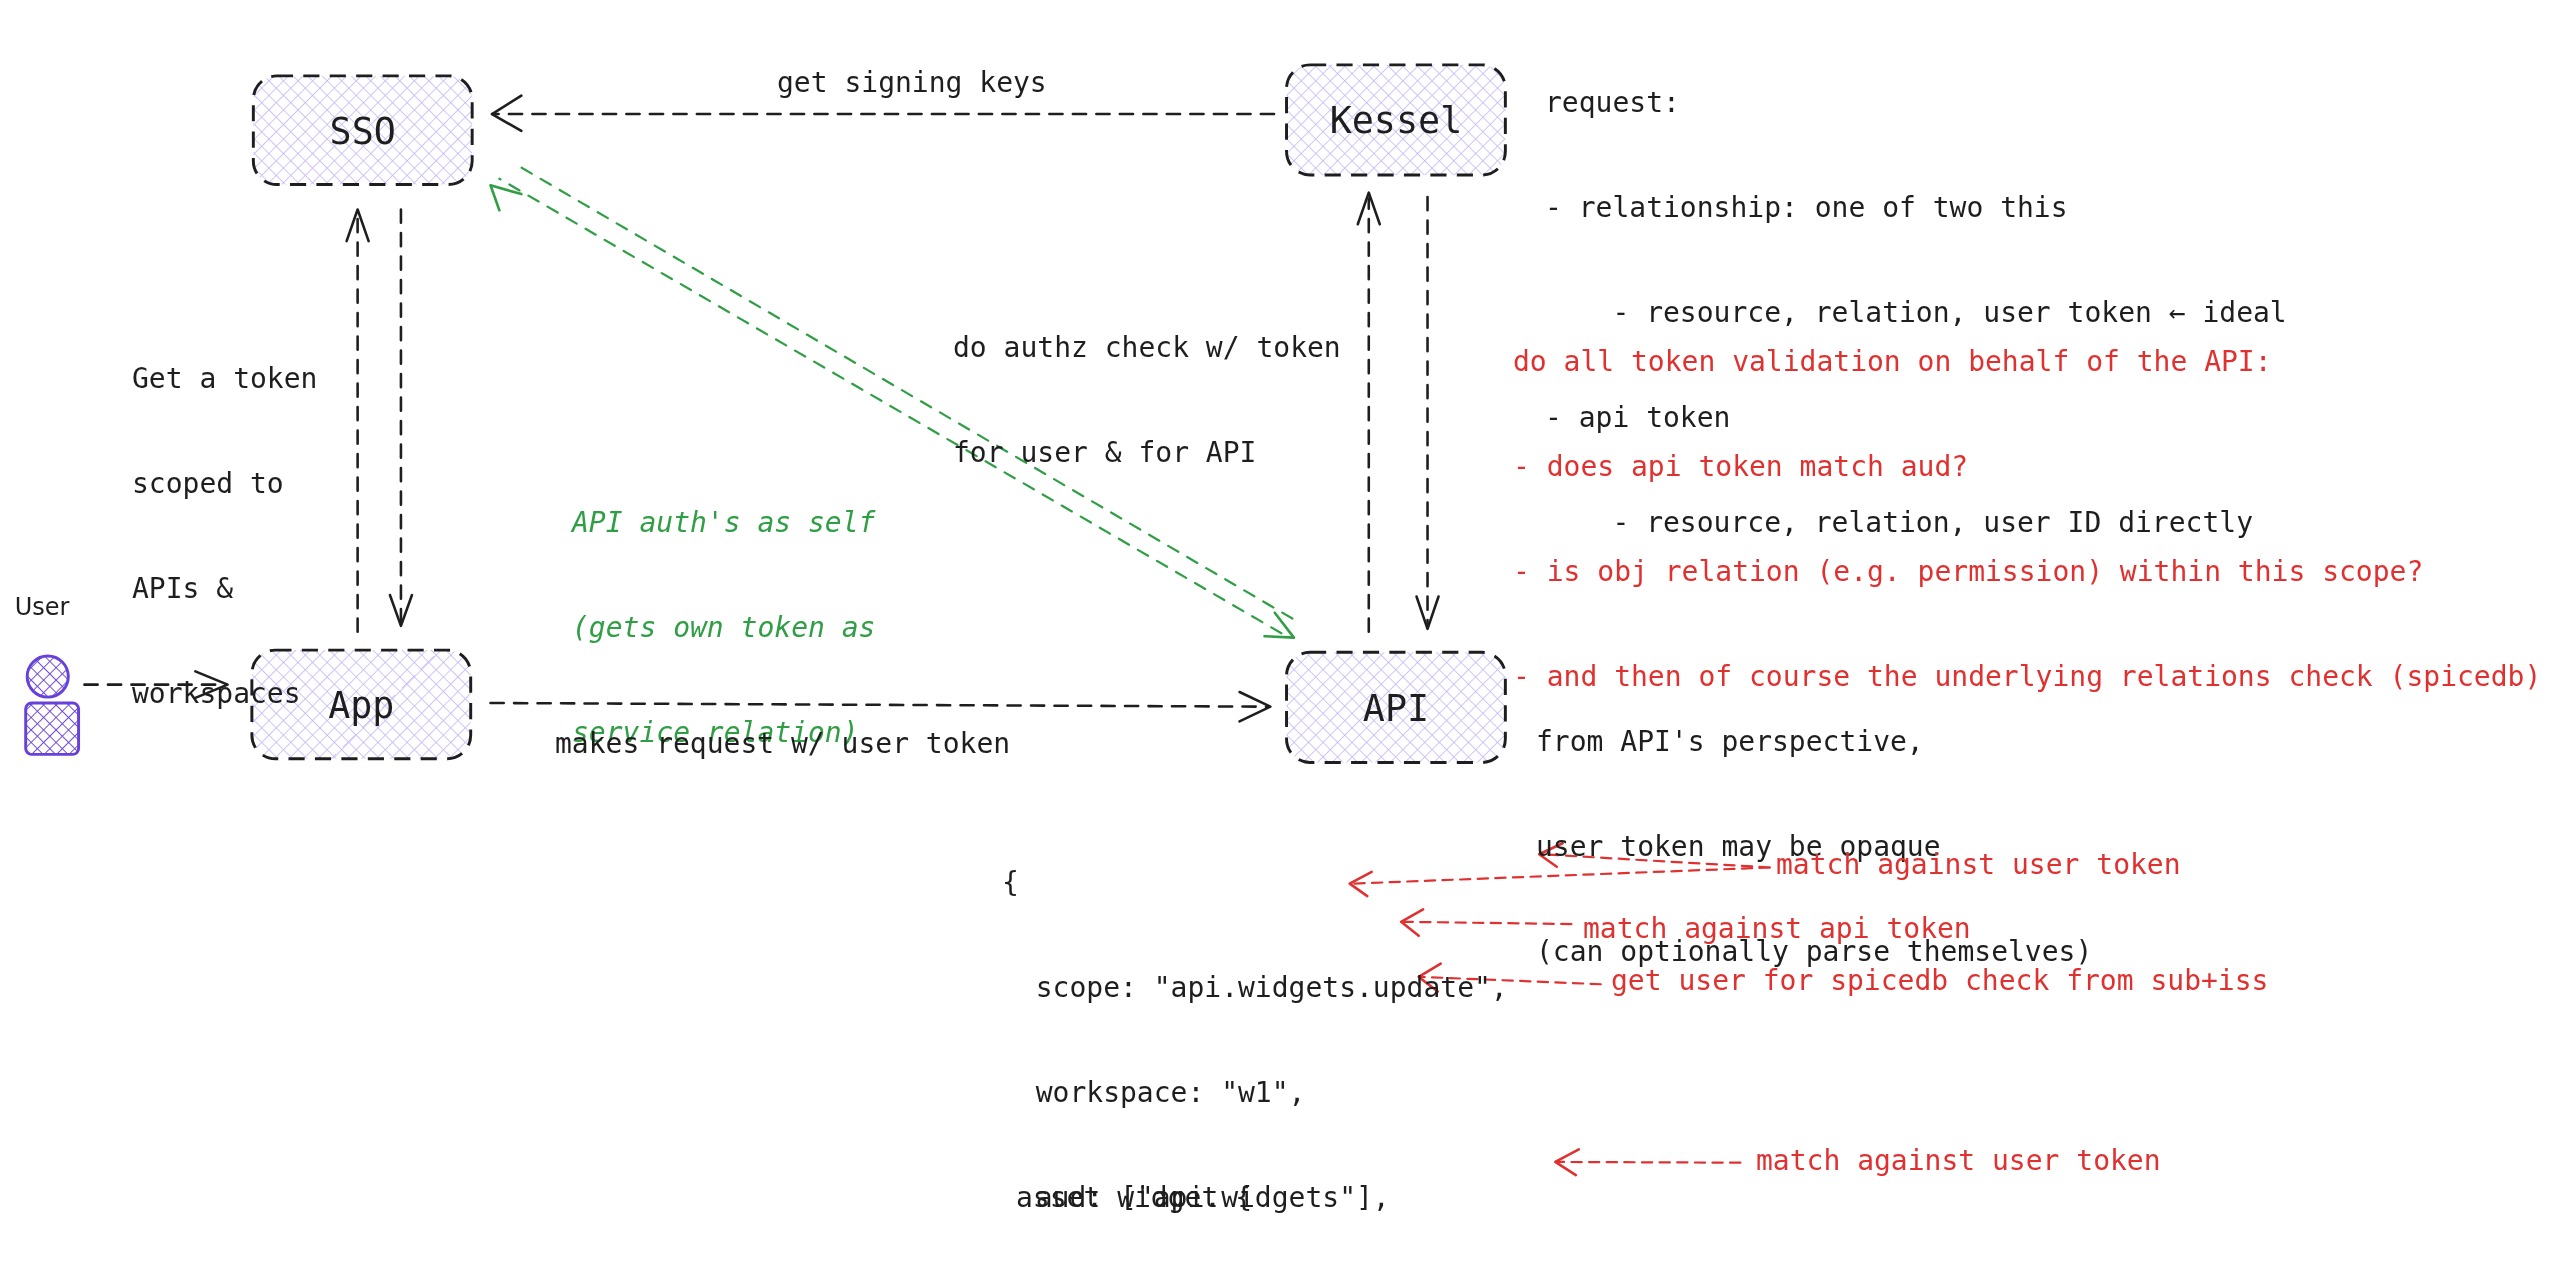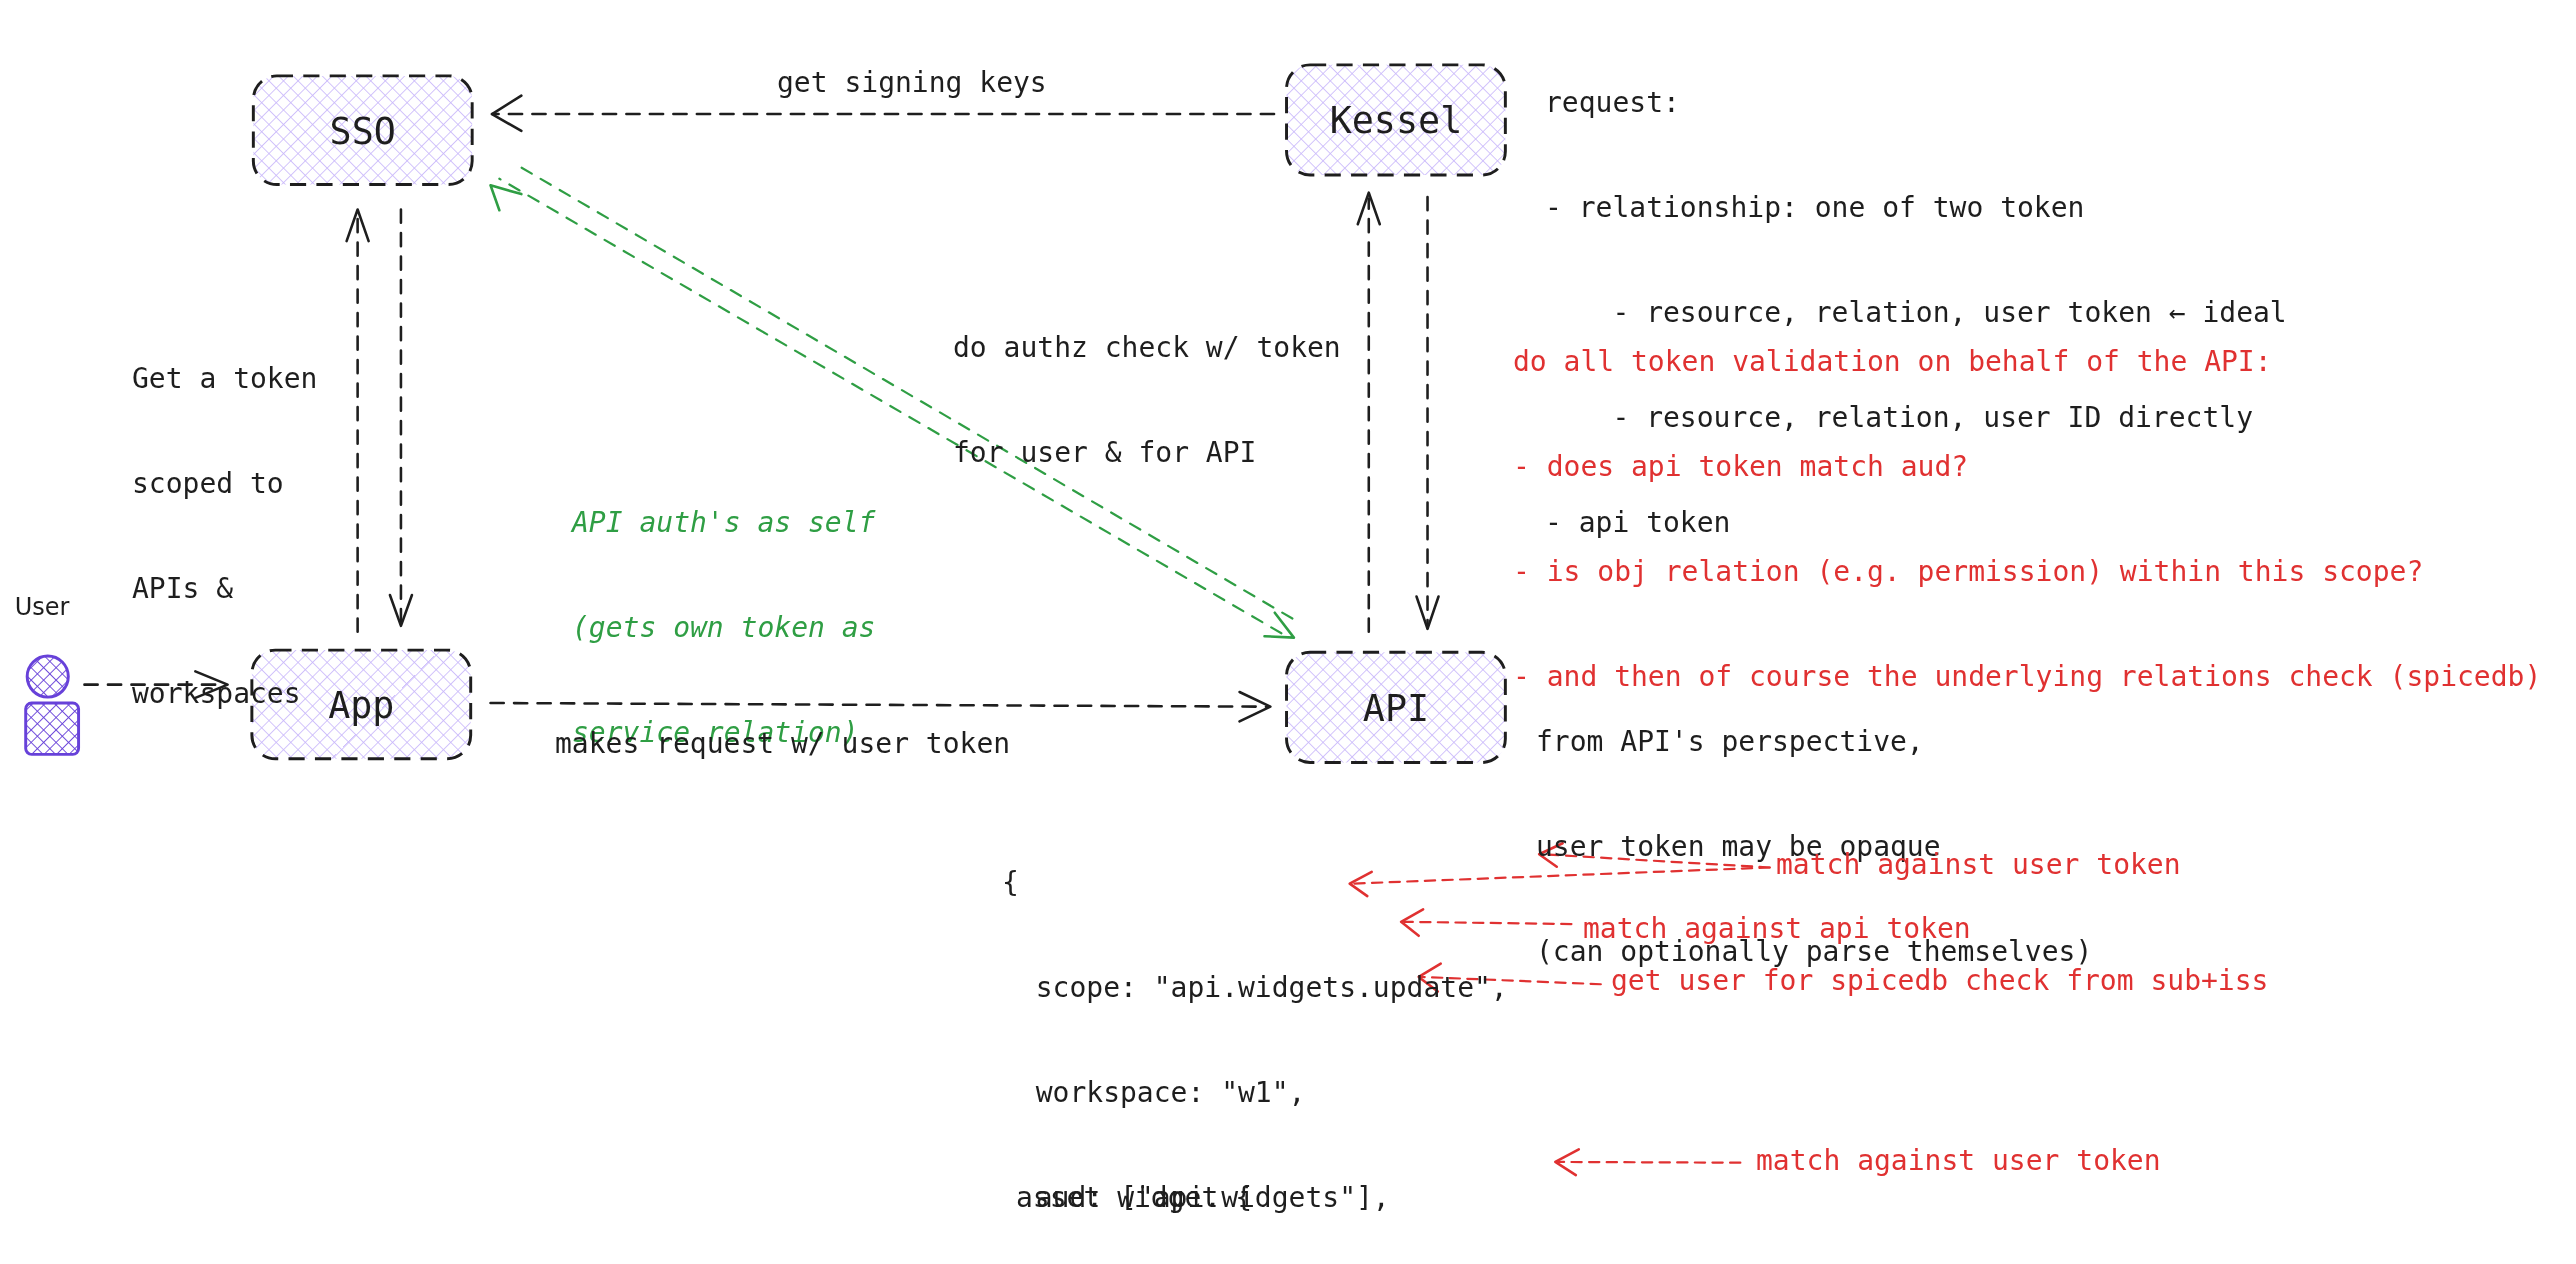--- a/index.html
+++ b/index.html
@@ -117,24 +117,24 @@
 <div class="t green" style="left:572px; top:435px;">
   <div>API auth's as self</div>
   <div>(gets own token as</div>
   <div>service relation)</div>
 </div>
 
 <div class="t" style="left:517px; top:726px;margin-left:38px;">makes request w/ user token</div>
 
 <div class="t" style="left:1545px; top:14.7px;">
   <div>request:</div>
-  <div>- relationship: one of two token</div>
+  <div>- relationship: one of two this</div>
   <div>    - resource, relation, user token ← ideal</div>
+  <div>- api token</div>
   <div>    - resource, relation, user ID directly</div>
-  <div>- api token</div>
 </div>
 
 <div class="t red" style="left:1513px; top:274px;">
   <div>do all token validation on behalf of the API:</div>
   <div>- does api token match aud?</div>
   <div>- is obj relation (e.g. permission) within this scope?</div>
   <div>- and then of course the underlying relations check (spicedb)</div>
 </div>
 
 <div class="t" style="left:1536px; top:654px;">

